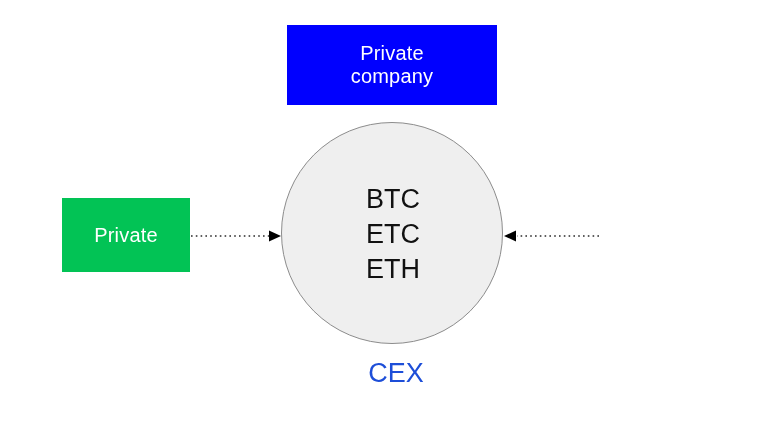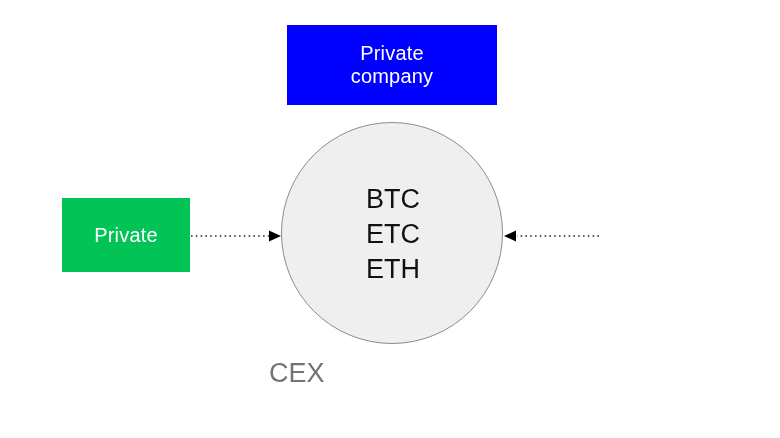--- a/index.html
+++ b/index.html
@@ -80,25 +80,25 @@
     text-align: left;
     color: #111111;
     font-size: 27px;
     line-height: 35px;
     white-space: pre-line;
     user-select: none;
   }
 
   #cex-label {
     position: absolute;
-    left: 269px;
+    left: 285px;
     top: 358px;
     width: 222px;
-    text-align: left;
-    color: #737373;
+    text-align: center;
+    color: #1d4ed8;
     font-size: 27px;
     user-select: none;
   }
 
   
   .connector {
     position: absolute;
     left: 0;
     top: 0;
     width: 780px;

